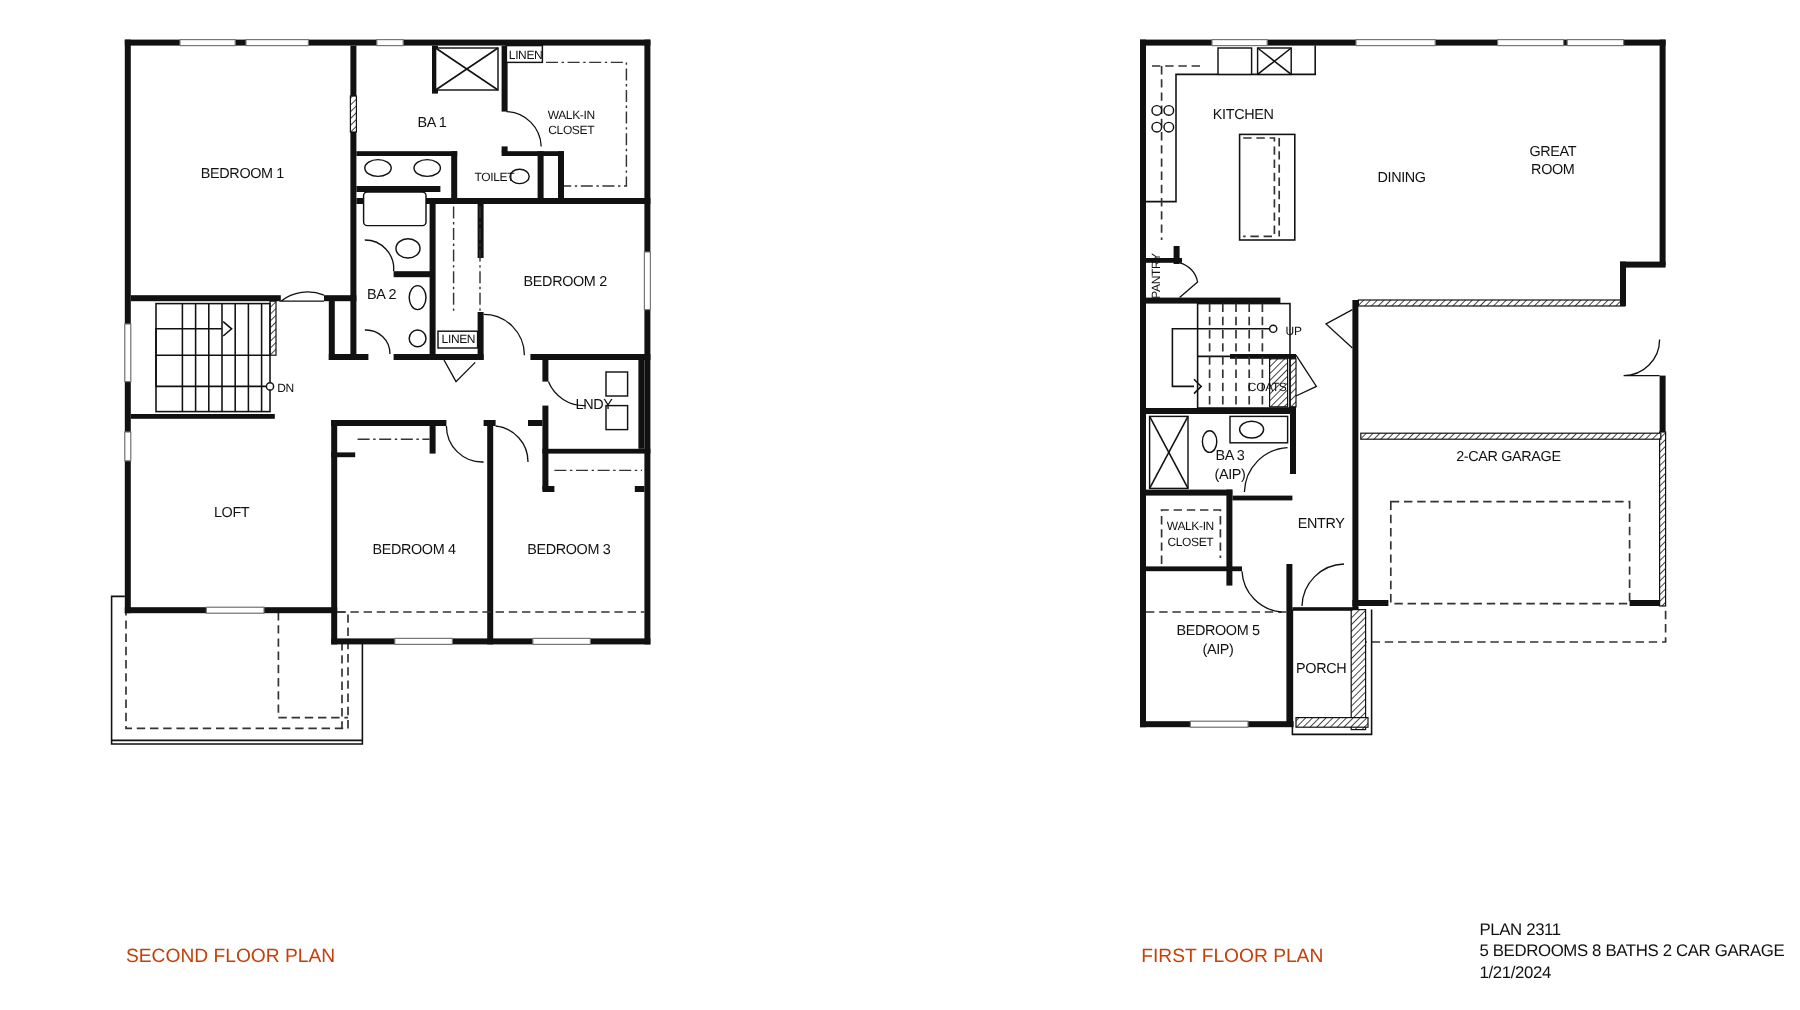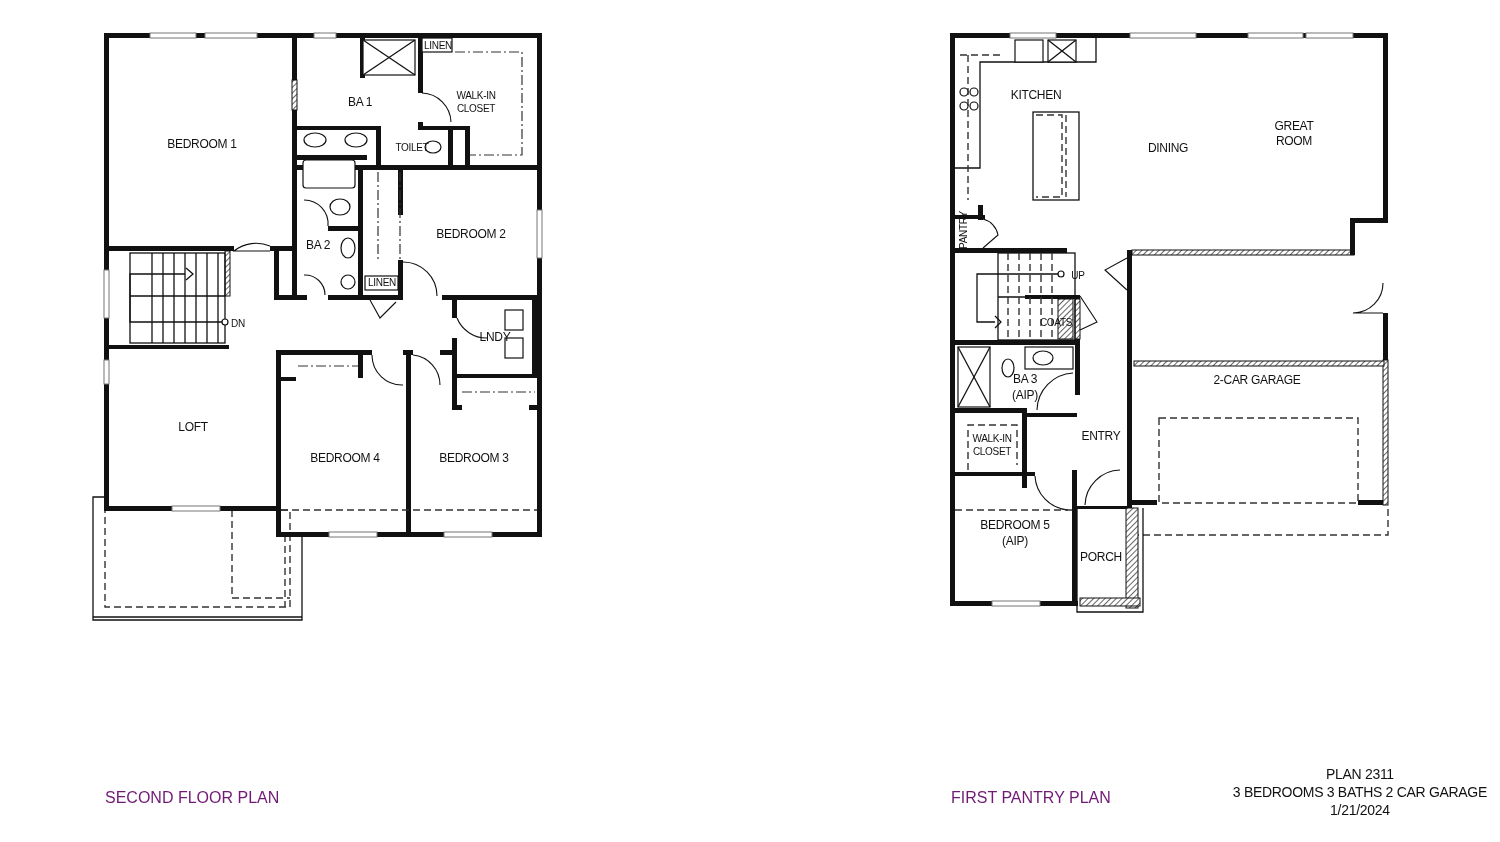--- a/index.html
+++ b/index.html
@@ -10,22 +10,22 @@
   .thin { stroke: #111; stroke-width: 1.3; fill: none; }
   .dash { stroke: #333; stroke-width: 1.4; fill: none; stroke-dasharray: 7 4; }
   .dashdot { stroke: #333; stroke-width: 1.2; fill: none; stroke-dasharray: 10 3 2 3; }
   .win { fill: #fff; stroke: #777; stroke-width: 1; }
   .hatch { fill: url(#hatch); stroke: #111; stroke-width: 1; }
   .door { stroke: #111; stroke-width: 1.1; fill: none; }
   .fix { stroke: #111; stroke-width: 1.2; fill: #fff; }
   .room-label { font-family: "Liberation Sans", sans-serif; font-size: 12px; fill: #111;
                 text-anchor: middle; letter-spacing: -0.3px; }
   .small-label { font-size: 10px; }
-  .caption { position: absolute; font-size: 16px; color: #701a75; white-space: nowrap; }
-  .plan-info { position: absolute; right: 13px; top: 765px; text-align: center;
+  .caption { position: absolute; font-size: 16px; color: #c2410c; white-space: nowrap; }
+  .plan-info { position: absolute; right: 13px; top: 765px; text-align: left;
                font-size: 14px; line-height: 18px; color: #111; }
   .plan-info div { white-space: nowrap; letter-spacing: -0.3px; }
 </style>
 </head>
 <body>
 
 <svg class="plan" width="1500" height="842" viewBox="0 0 1500 842" xmlns="http://www.w3.org/2000/svg">
   <defs>
     <pattern id="hatch" width="4" height="4" patternUnits="userSpaceOnUse" patternTransform="rotate(45)">
       <rect width="4" height="4" fill="#fff"></rect>
@@ -309,19 +309,19 @@
       <text class="room-label small-label" x="992" y="442">WALK-IN</text>
       <text class="room-label small-label" x="992" y="455">CLOSET</text>
       <text class="room-label" x="1015" y="529">BEDROOM 5</text>
       <text class="room-label" x="1015" y="545">(AIP)</text>
       <text class="room-label" x="1101" y="561">PORCH</text>
     </g>
   </g>
 </svg>
 
 <div class="caption" style="left:105px; top:789px;">SECOND FLOOR PLAN</div>
-<div class="caption" style="left:951px; top:789px;">FIRST PANTRY PLAN</div>
+<div class="caption" style="left:951px; top:789px;">FIRST FLOOR PLAN</div>
 
 <div class="plan-info">
   <div>PLAN 2311</div>
-  <div>3 BEDROOMS 3 BATHS 2 CAR GARAGE</div>
+  <div>5 BEDROOMS 8 BATHS 2 CAR GARAGE</div>
   <div>1/21/2024</div>
 </div>
 
 </body></html>

